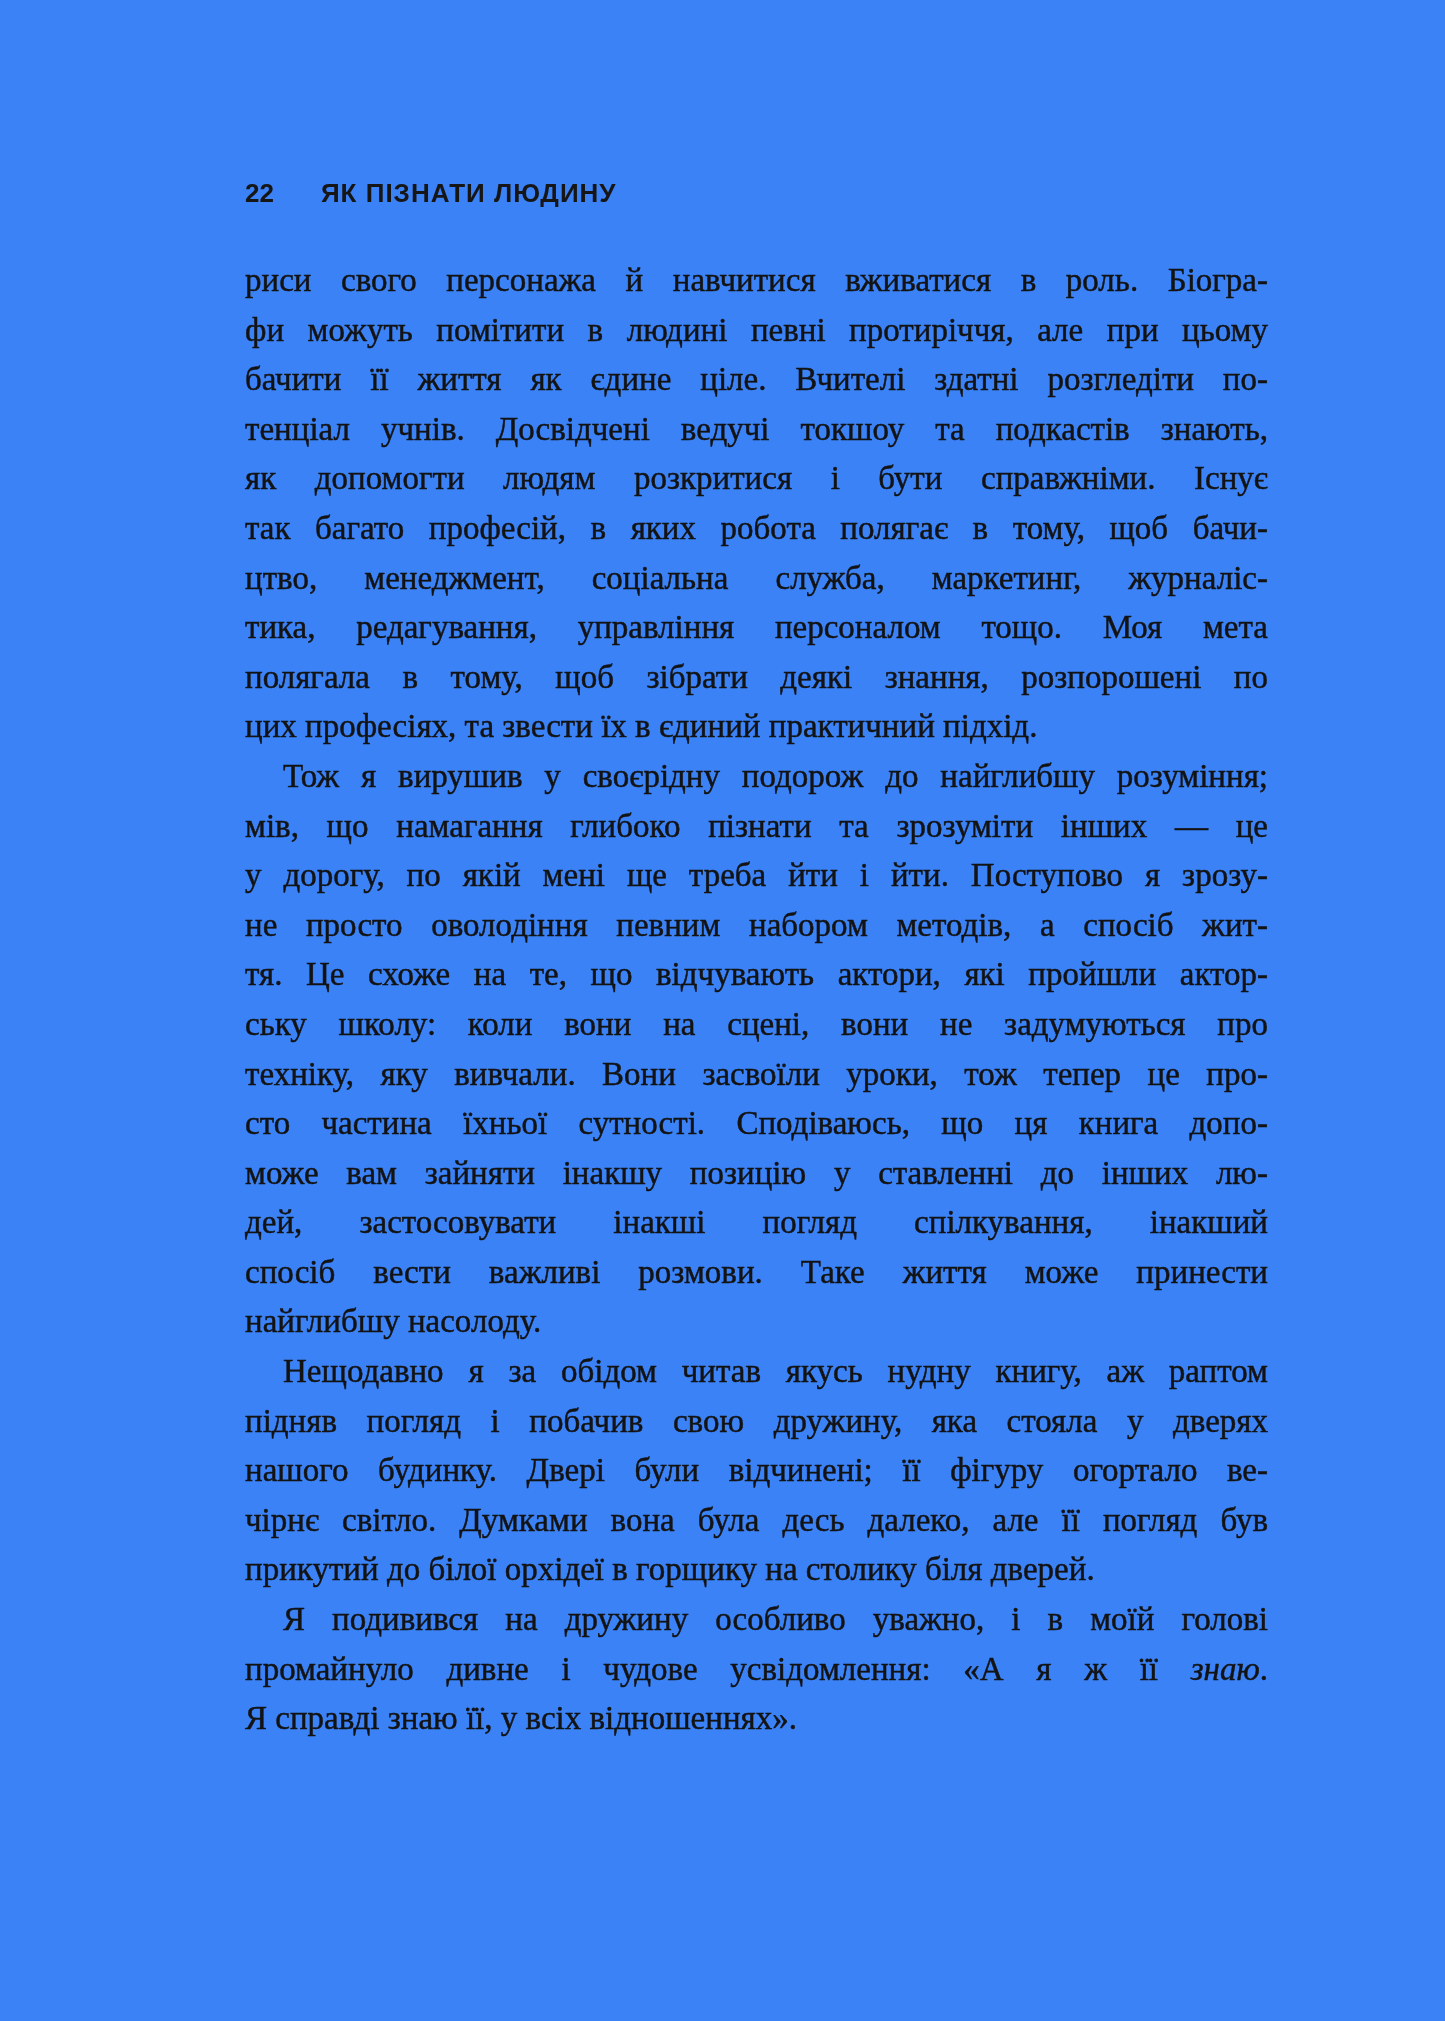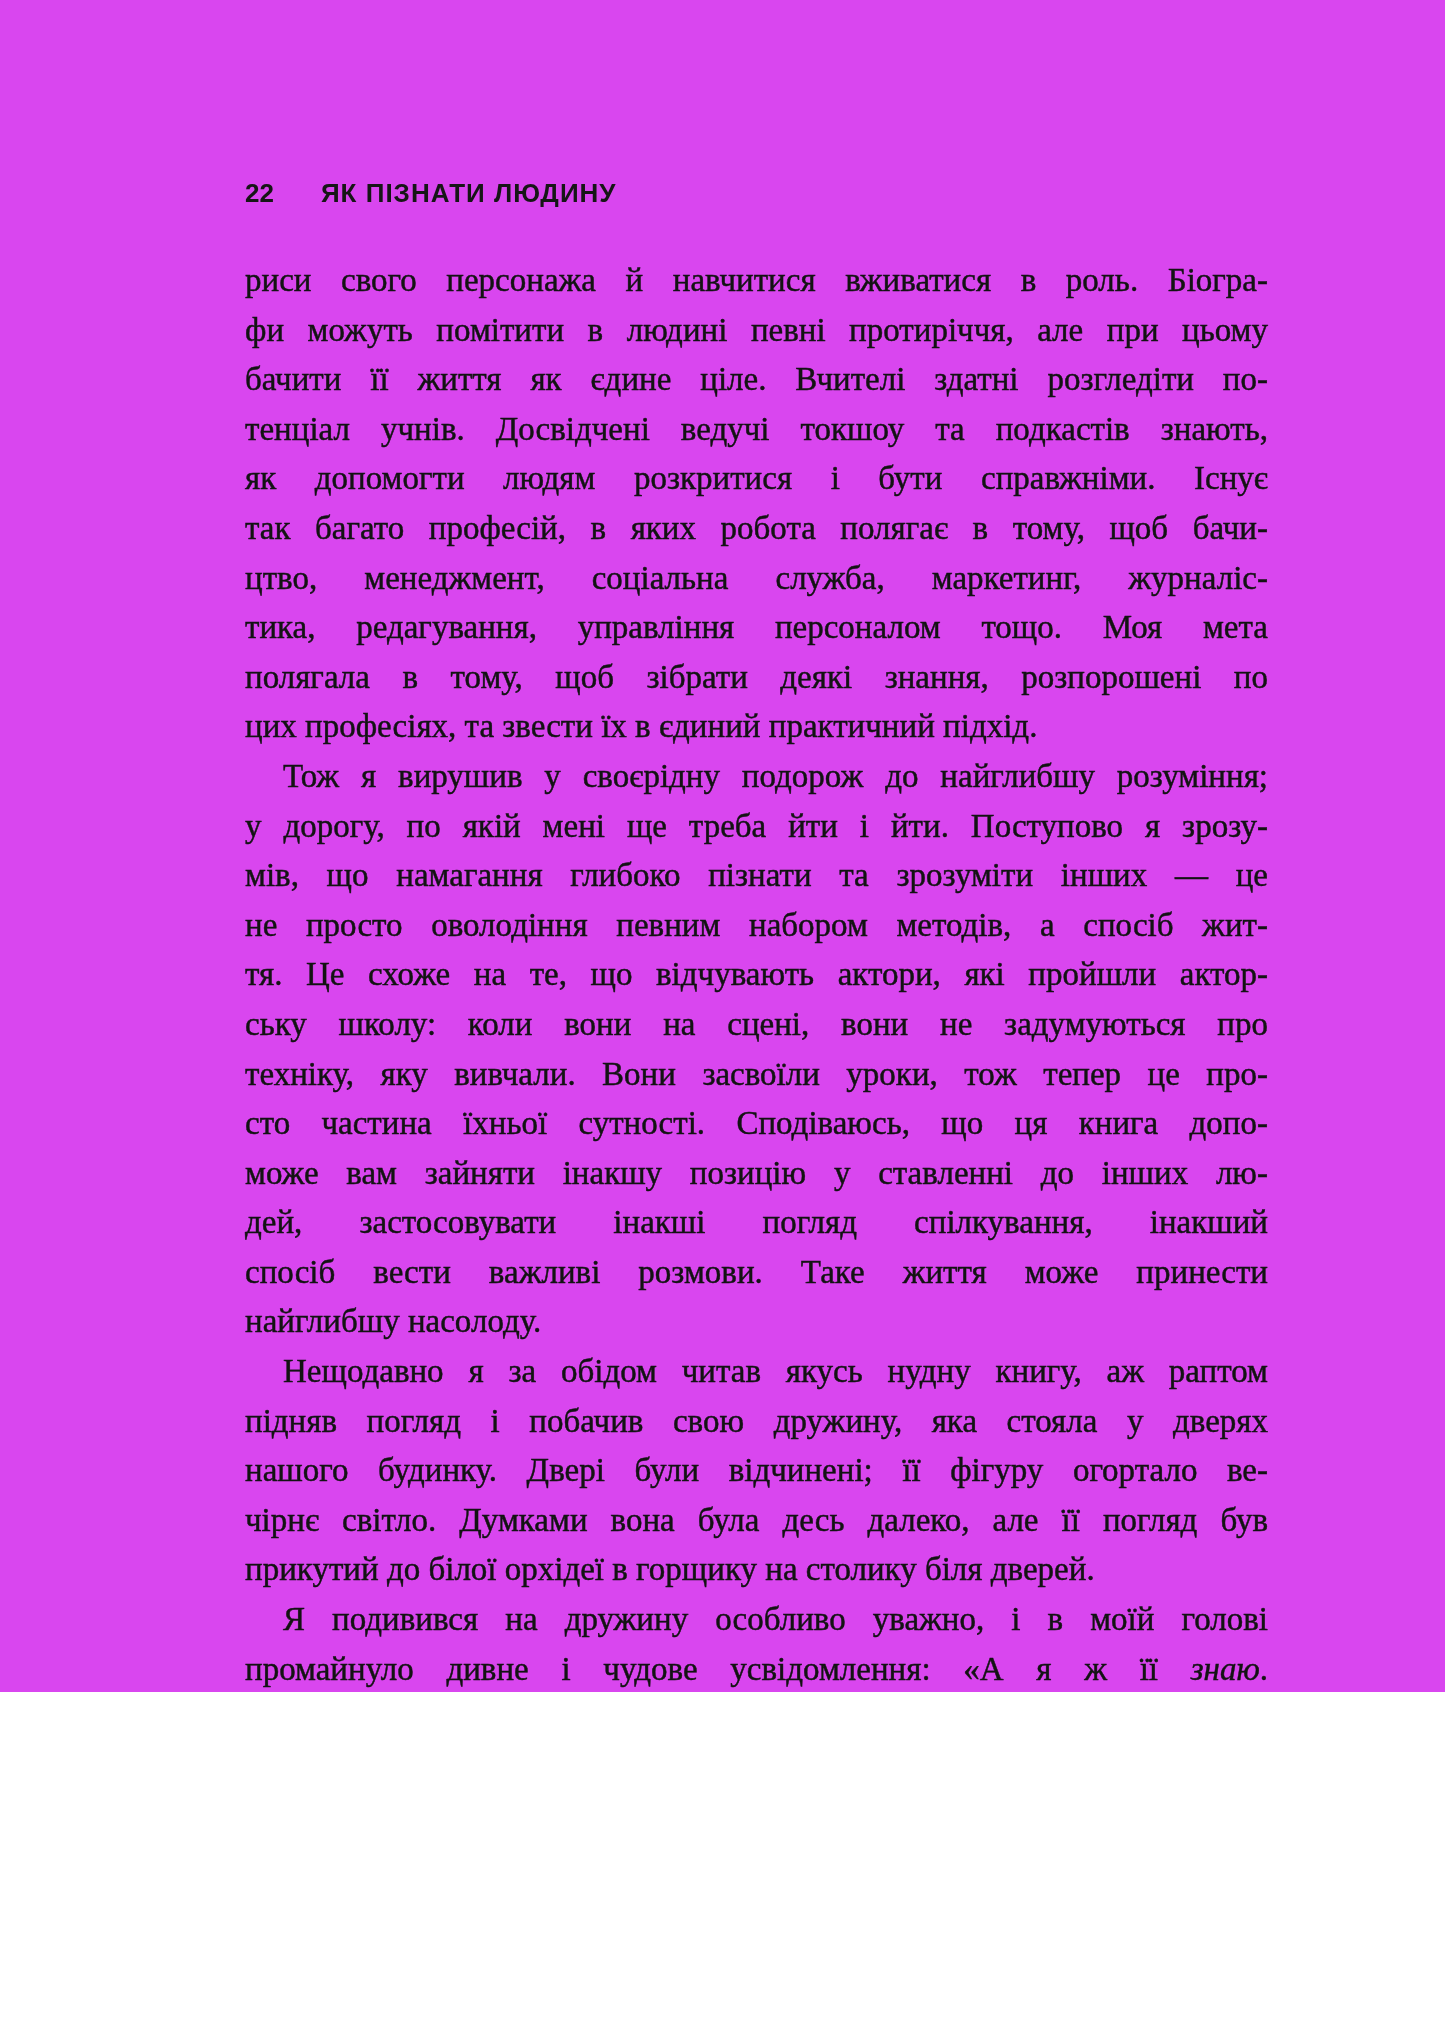--- a/index.html
+++ b/index.html
@@ -1,21 +1,21 @@
 <!DOCTYPE html>
 <html><head>
 <meta charset="utf-8">
 <style>
   html, body { margin: 0; padding: 0; background: #ffffff; }
 
   .page {
     position: relative;
     width: 1445px;
-    height: 1692px;
-    background: #d946ef;
+    height: 2021px;
+    background: #3b82f6;
     overflow: hidden;
     font-family: "Liberation Serif", serif;
     color: #131313;
   }
 
   .running-header {
     position: absolute;
     left: 245px;
     top: 180px;
     display: flex;
@@ -71,22 +71,22 @@
         <div class="line"><span>тенціал учнів. Досвідчені ведучі токшоу та подкастів знають,</span></div>
         <div class="line"><span>як допомогти людям розкритися і бути справжніми. Існує</span></div>
         <div class="line"><span>так багато професій, в яких робота полягає в тому, щоб бачи-</span></div>
         <div class="line"><span>цтво, менеджмент, соціальна служба, маркетинг, журналіс-</span></div>
         <div class="line"><span>тика, редагування, управління персоналом тощо. Моя мета</span></div>
         <div class="line"><span>полягала в тому, щоб зібрати деякі знання, розпорошені по</span></div>
         <div class="line last"><span>цих професіях, та звести їх в єдиний практичний підхід.</span></div>
       </div>
       <div class="para">
         <div class="line first-indent"><span>Тож я вирушив у своєрідну подорож до найглибшу розуміння;</span></div>
+        <div class="line"><span>мів, що намагання глибоко пізнати та зрозуміти інших — це</span></div>
         <div class="line"><span>у дорогу, по якій мені ще треба йти і йти. Поступово я зрозу-</span></div>
-        <div class="line"><span>мів, що намагання глибоко пізнати та зрозуміти інших — це</span></div>
         <div class="line"><span>не просто оволодіння певним набором методів, а спосіб жит-</span></div>
         <div class="line"><span>тя. Це схоже на те, що відчувають актори, які пройшли актор-</span></div>
         <div class="line"><span>ську школу: коли вони на сцені, вони не задумуються про</span></div>
         <div class="line"><span>техніку, яку вивчали. Вони засвоїли уроки, тож тепер це про-</span></div>
         <div class="line"><span>сто частина їхньої сутності. Сподіваюсь, що ця книга допо-</span></div>
         <div class="line"><span>може вам зайняти інакшу позицію у ставленні до інших лю-</span></div>
         <div class="line"><span>дей, застосовувати інакші погляд спілкування, інакший</span></div>
         <div class="line"><span>спосіб вести важливі розмови. Таке життя може принести</span></div>
         <div class="line last"><span>найглибшу насолоду.</span></div>
       </div>

